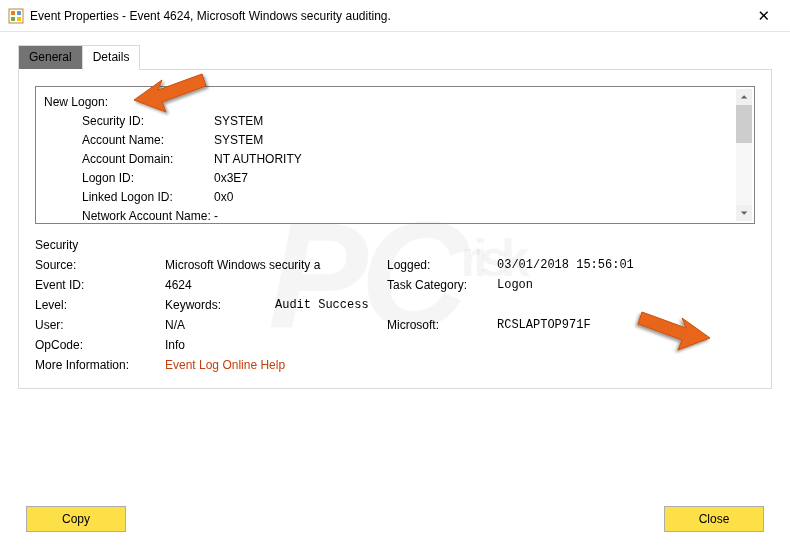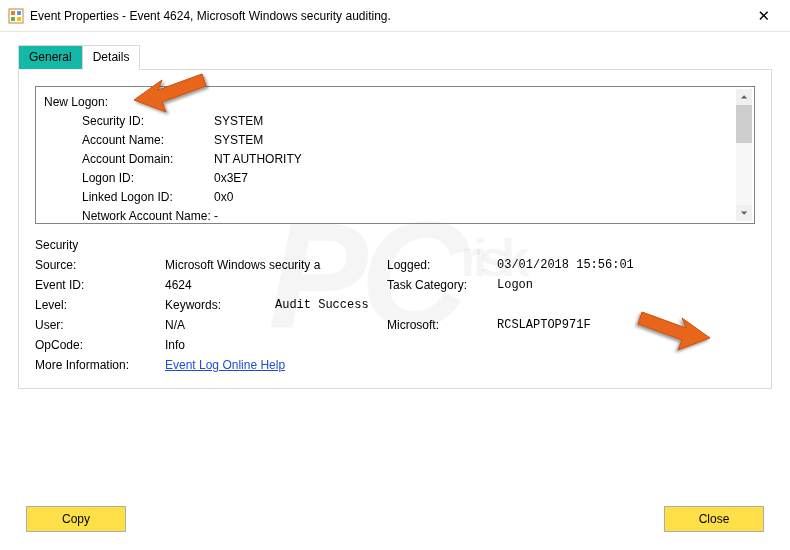--- a/index.html
+++ b/index.html
@@ -4,40 +4,40 @@
 <style>
 * { box-sizing: border-box; font-family: "Segoe UI", Tahoma, sans-serif; }
 body { margin: 0; background: #fff; width: 790px; height: 550px; overflow: hidden; position: relative; }
 .titlebar { height: 32px; display: flex; align-items: center; padding: 0 8px; border-bottom: 1px solid #e5e5e5; }
 .titlebar .icon { width: 16px; height: 16px; margin-right: 6px; }
 .titlebar .title { font-size: 12px; color: #000; flex: 1; }
 .titlebar .closex { font-size: 15px; padding: 4px 12px; cursor: pointer; font-family: Arial; }
 .content { padding: 12px 18px 0 18px; }
 .tabs { display: flex; position: relative; z-index: 2; }
 .tab { font-size: 12px; padding: 4px 10px 5px 10px; border: 1px solid #d9d9d9; border-bottom: none; background: #fff; margin-right: -1px; cursor: pointer; position: relative; top: 1px; }
-.tab.active { background: #14b8a6; border-bottom: 1px solid #fff; }
+.tab.active { background: #737373; border-bottom: 1px solid #fff; }
 .tab.inactive { background: #fff; }
 .panel { border: 1px solid #d9d9d9; padding: 16px 16px 10px 16px; position: relative; }
 .scrollbox { border: 1px solid #828282; height: 138px; position: relative; padding: 6px 8px; font-size: 12px; overflow: hidden; }
 .scrollbox-inner { line-height: 19px; }
 .section-title { color: #000; }
 .kv { display: flex; }
 .kv .k { width: 170px; padding-left: 38px; }
 .kv .v { }
 .sb-up { position: absolute; right: 2px; top: 2px; width: 16px; height: 16px; background: #f0f0f0; display:flex; align-items:center; justify-content:center; font-size: 9px; color:#606060; }
 .sb-down { position: absolute; right: 2px; bottom: 2px; width: 16px; height: 16px; background: #f0f0f0; display:flex; align-items:center; justify-content:center; font-size: 9px; color:#606060; }
 .sb-track { position: absolute; right: 2px; top: 18px; bottom: 18px; width: 16px; background: #f7f7f7; }
 .sb-thumb { position:absolute; right:2px; top:18px; width:16px; height:38px; background:#cdcdcd; }
 .details { margin-top: 14px; font-size: 12px; }
 .row { display:flex; margin-bottom: 6px; }
 .cell-l { width: 130px; }
 .cell-v1 { width: 222px; white-space: nowrap; overflow: hidden; }
 .cell-l2 { width: 110px; }
 .cell-v2 { flex: 1; font-family: Liberation Mono, monospace; }
-.link { color: #1d4ed8; text-decoration: underline; cursor: pointer; }
+.link { color: #c2410c; cursor: pointer; }
 .footer { position: absolute; bottom: 18px; left: 26px; right: 26px; display: flex; justify-content: space-between; }
 .btn { width: 100px; height: 26px; background: #fde047; border: 1px solid #adadad; font-size: 12px; display:flex; align-items:center; justify-content:center; cursor: pointer; }
 .watermark { position:absolute; left:50%; top:50%; transform:translate(-50%,-50%); font-size:150px; font-style:italic; font-weight:bold; color:rgba(0,0,0,0.04); letter-spacing:-8px; pointer-events:none; z-index:0; }
 .watermark sup { font-size: 0.35em; font-style: normal; }
 .arrow { position: absolute; z-index: 10; pointer-events: none; }
 </style>
 </head>
 <body>
 
 <div class="watermark"><span>PC</span><sup>risk</sup></div>

